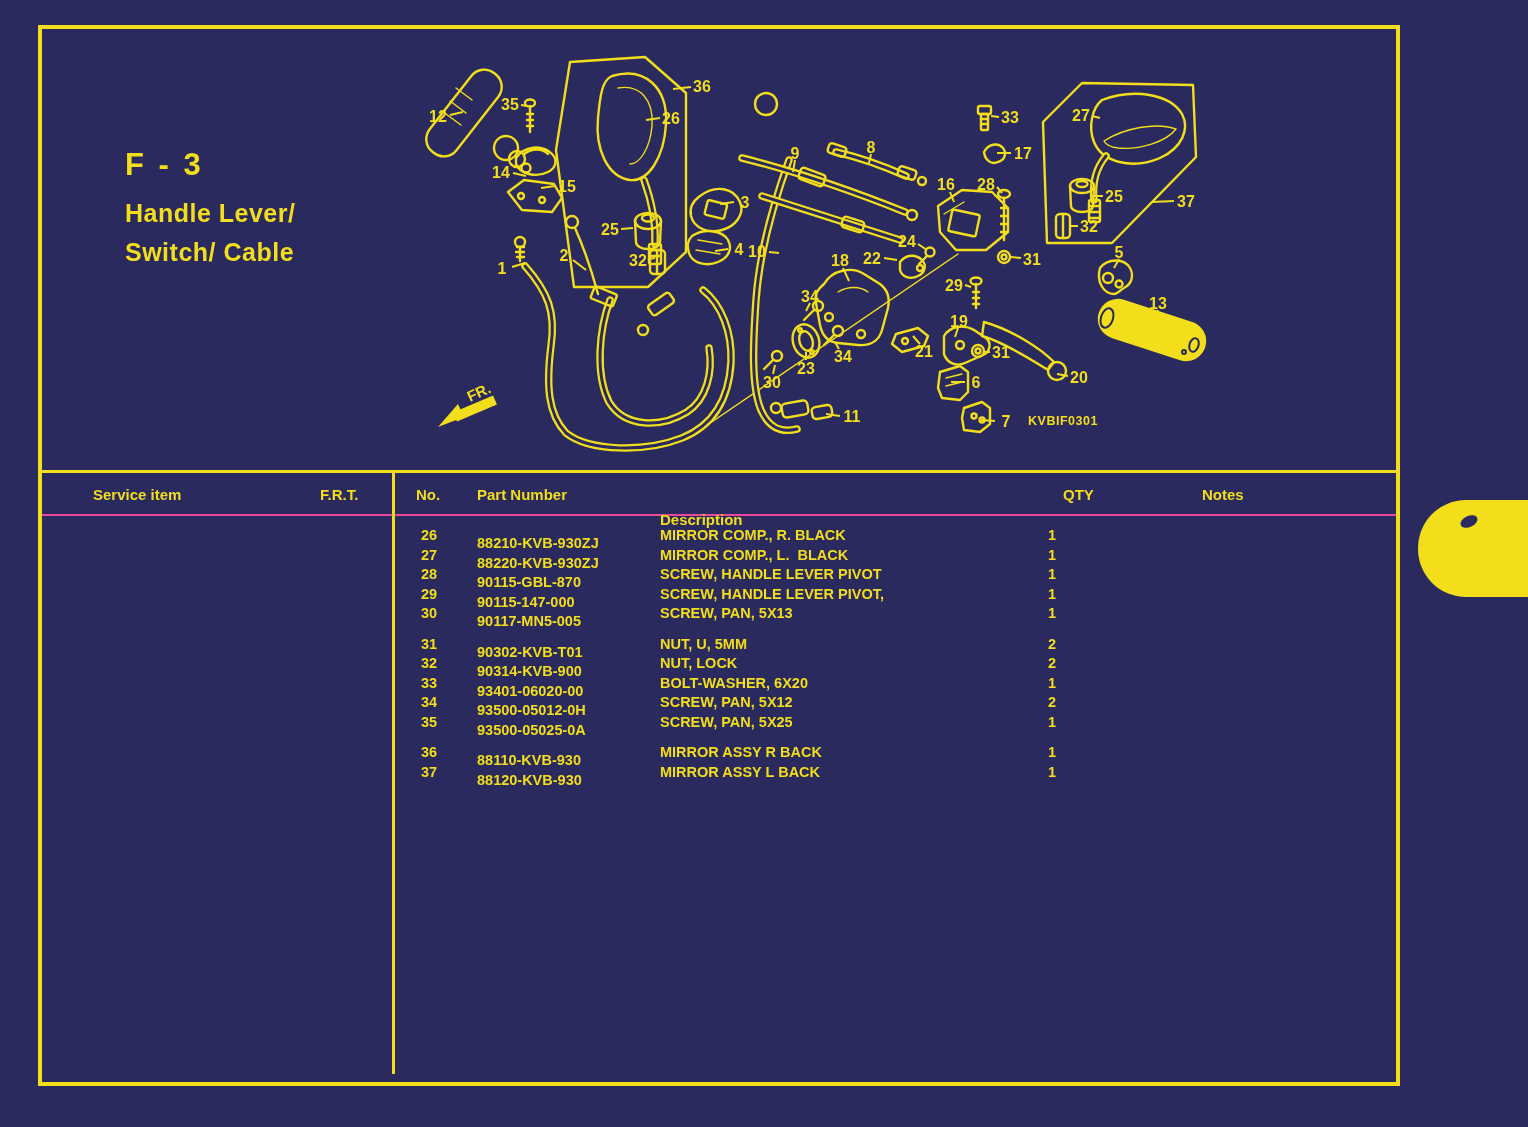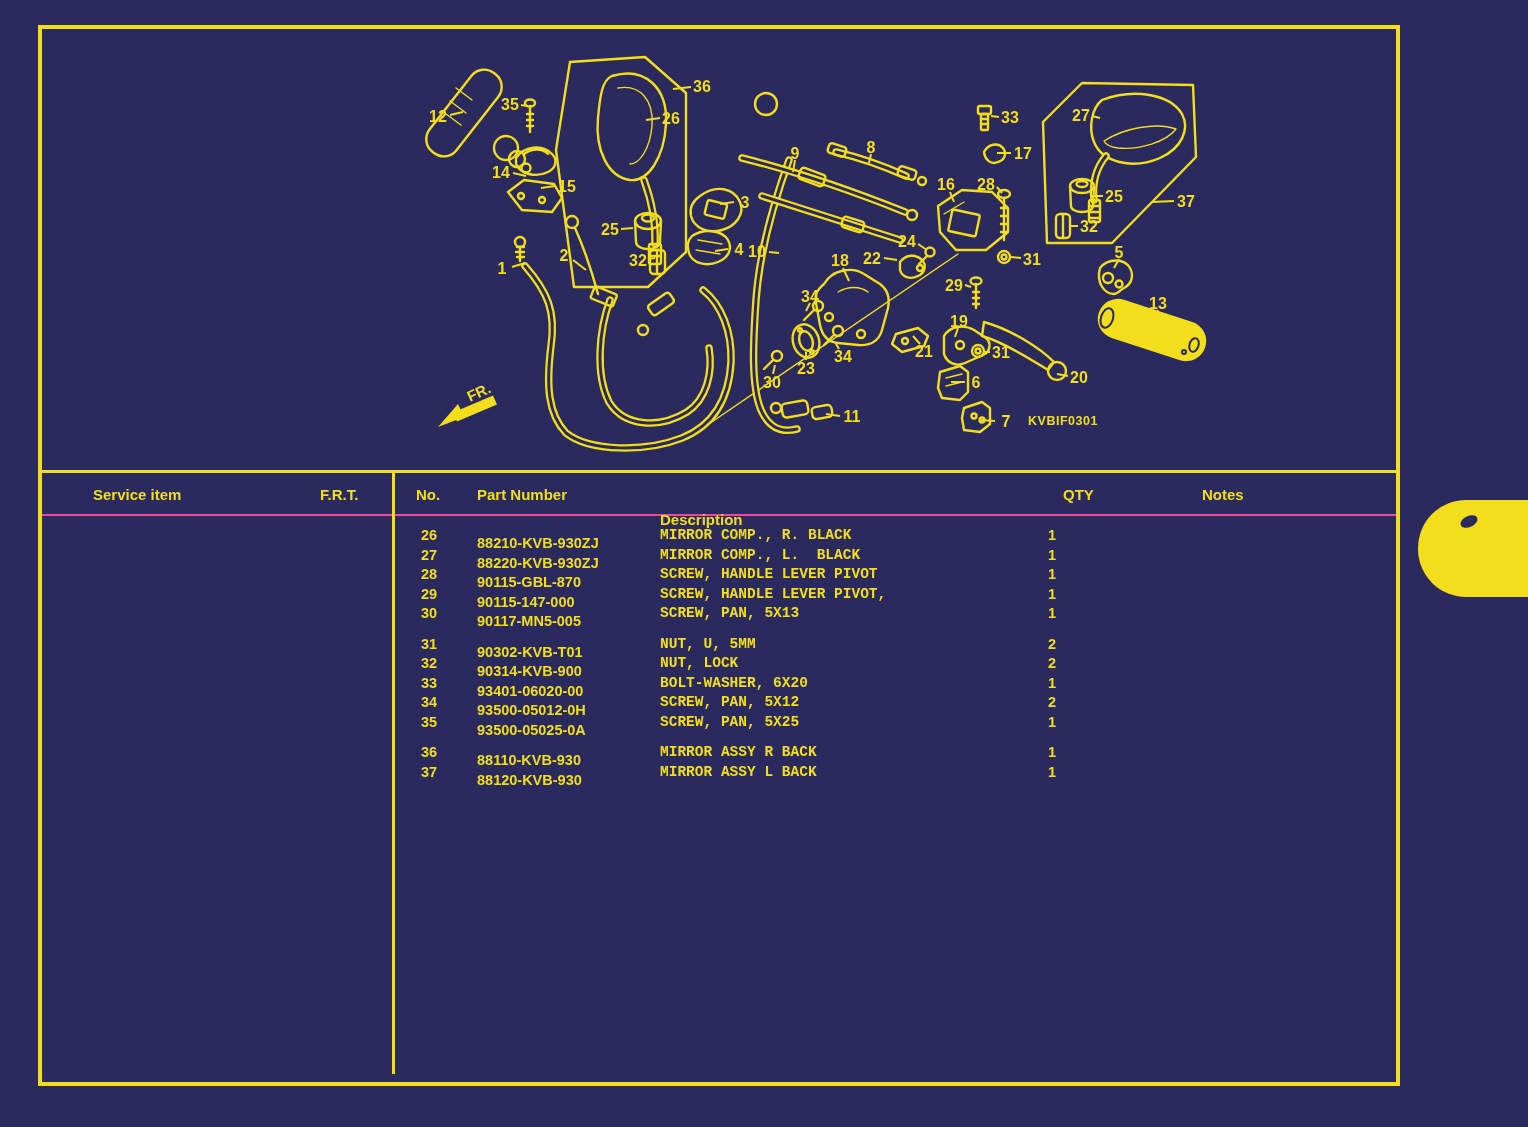--- a/index.html
+++ b/index.html
@@ -30,21 +30,21 @@
           font-size:15px;font-weight:bold;white-space:pre;}
   .h-service{left:51px;} .h-frt{left:278px;} .h-no{left:374px;} .h-part{left:435px;}
   .h-desc{left:618px;margin-top:25px;} .h-qty{left:995px;margin-left:26px;} .h-notes{left:1160px;}
   .v-divider{position:absolute;left:350px;top:441px;width:3px;height:604px;background:#f2de1a;}
   .rows{position:absolute;left:0;top:497px;width:100%;}
   .row-group{margin-bottom:11px;}
   .prow{position:relative;height:19.5px;color:#f2de1a;font-weight:bold;font-size:14.5px;line-height:19.5px;}
   .cell{position:absolute;top:0;white-space:pre;}
   .cell.no{left:374px;width:26px;text-align:center;}
   .cell.part{left:435px;margin-top:8px;}
-  .cell.desc{left:618px;font-family:Liberation Mono, monospace;}
+  .cell.desc{left:618px;}
   .cell.qty{left:985px;width:50px;text-align:center;}
   .cell.notes{left:1160px;}
   
   .tab{position:absolute;left:1418px;top:500px;width:120px;height:97px;background:#f2de1a;
        border-radius:48px 0 0 48px;}
   .tab-dot{position:absolute;left:42px;top:16px;width:18px;height:11px;background:#2b2a5f;
            border-radius:50%;transform:rotate(-24deg);}
 </style>
 </head>
 <body>
@@ -360,20 +360,25 @@
           <text x="843" y="361.5" class="callout">34</text>
           <line x1="521" y1="105" x2="527" y2="106" class="leader"></line>
           <text x="510" y="109.5" class="callout">35</text>
           <line x1="691" y1="87" x2="673" y2="89" class="leader"></line>
           <text x="702" y="91.5" class="callout">36</text>
           <line x1="1174" y1="201" x2="1152" y2="202" class="leader"></line>
           <text x="1186" y="206.5" class="callout">37</text>
         </g>
     </svg>
 
+    <div class="titles">
+      <div class="sec-code">F - 3</div>
+      <div class="t-line t1">Handle Lever/</div>
+      <div class="t-line t2">Switch/ Cable</div>
+    </div>
 
     <div class="header-band">
       <span class="hlabel h-service">Service item</span>
       <span class="hlabel h-frt">F.R.T.</span>
       <span class="hlabel h-no">No.</span>
       <span class="hlabel h-part">Part Number</span>
       <span class="hlabel h-desc">Description</span>
       <span class="hlabel h-qty">QTY</span>
       <span class="hlabel h-notes">Notes</span>
     </div>

